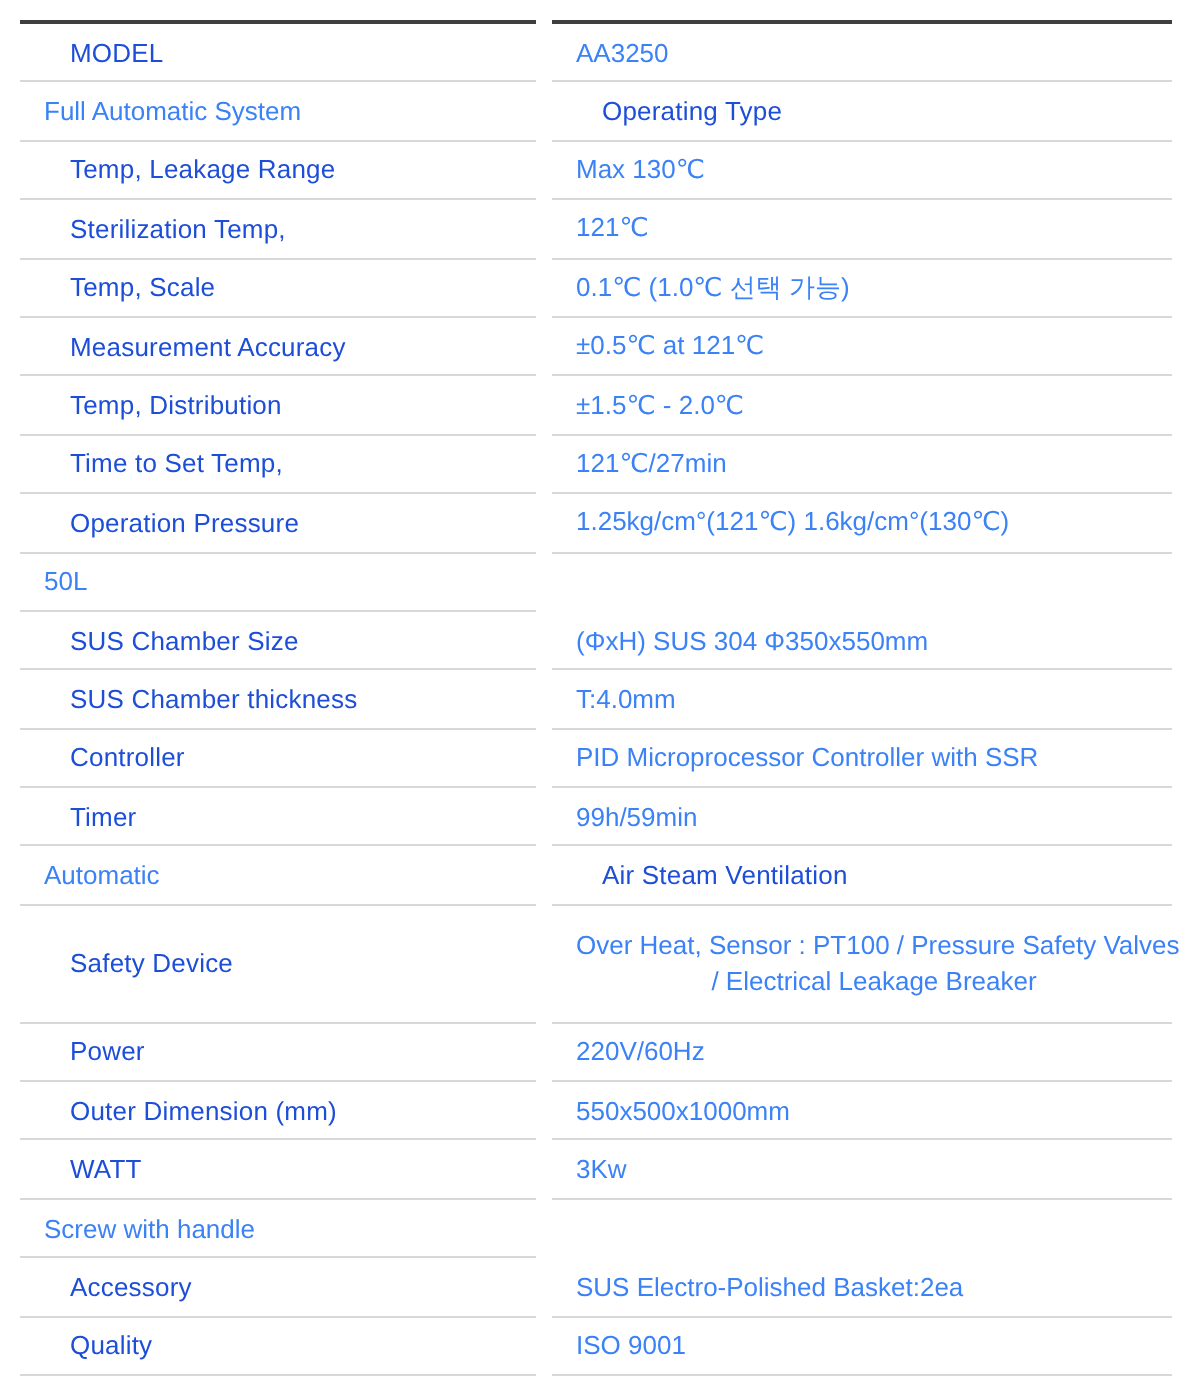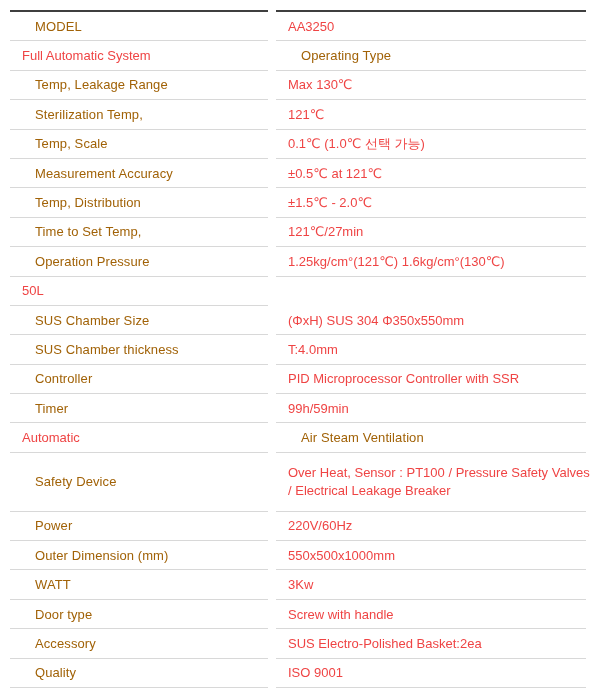--- a/index.html
+++ b/index.html
@@ -29,38 +29,38 @@
     align-items: center;
     font-size: 13px;
     overflow: visible;
   }
   .row.first .cell {
     border-top: 2px solid #3f3f3f;
     height: 31.4px;
   }
   .label-cell {
     padding-left: 25px;
-    color: #a16207;
+    color: #1d4ed8;
     letter-spacing: 0.1px;
   }
   .value-cell {
     padding-left: 12px;
-    color: #ef4444;
+    color: #3b82f6;
   }
   .row.tall .cell {
     height: 58.8px;
   }
   .value-multi {
     width: 100%;
     line-height: 18px;
     padding-right: 4px;
     white-space: nowrap;
   }
   .value-multi span { display: block; }
-  .value-multi .l2 { text-align: left; }
+  .value-multi .l2 { text-align: center; }
 </style>
 </head>
 <body>
 
 <div class="page">
   <div class="spec-table" id="spec-table">
   <div class="row first">
     <div class="cell label-cell">MODEL</div>
     <div class="cell value-cell">AA3250</div>
   </div>
@@ -153,21 +153,20 @@
     <div class="cell label-cell">Outer Dimension (mm)</div>
     <div class="cell value-cell">550x500x1000mm</div>
   </div>
 
   <div class="row">
     <div class="cell label-cell">WATT</div>
     <div class="cell value-cell">3Kw</div>
   </div>
 
   <div class="row">
-    <div class="cell label-cell">Door type</div>
     <div class="cell value-cell">Screw with handle</div>
   </div>
 
   <div class="row">
     <div class="cell label-cell">Accessory</div>
     <div class="cell value-cell">SUS Electro-Polished Basket:2ea</div>
   </div>
 
   <div class="row">
     <div class="cell label-cell">Quality</div>

